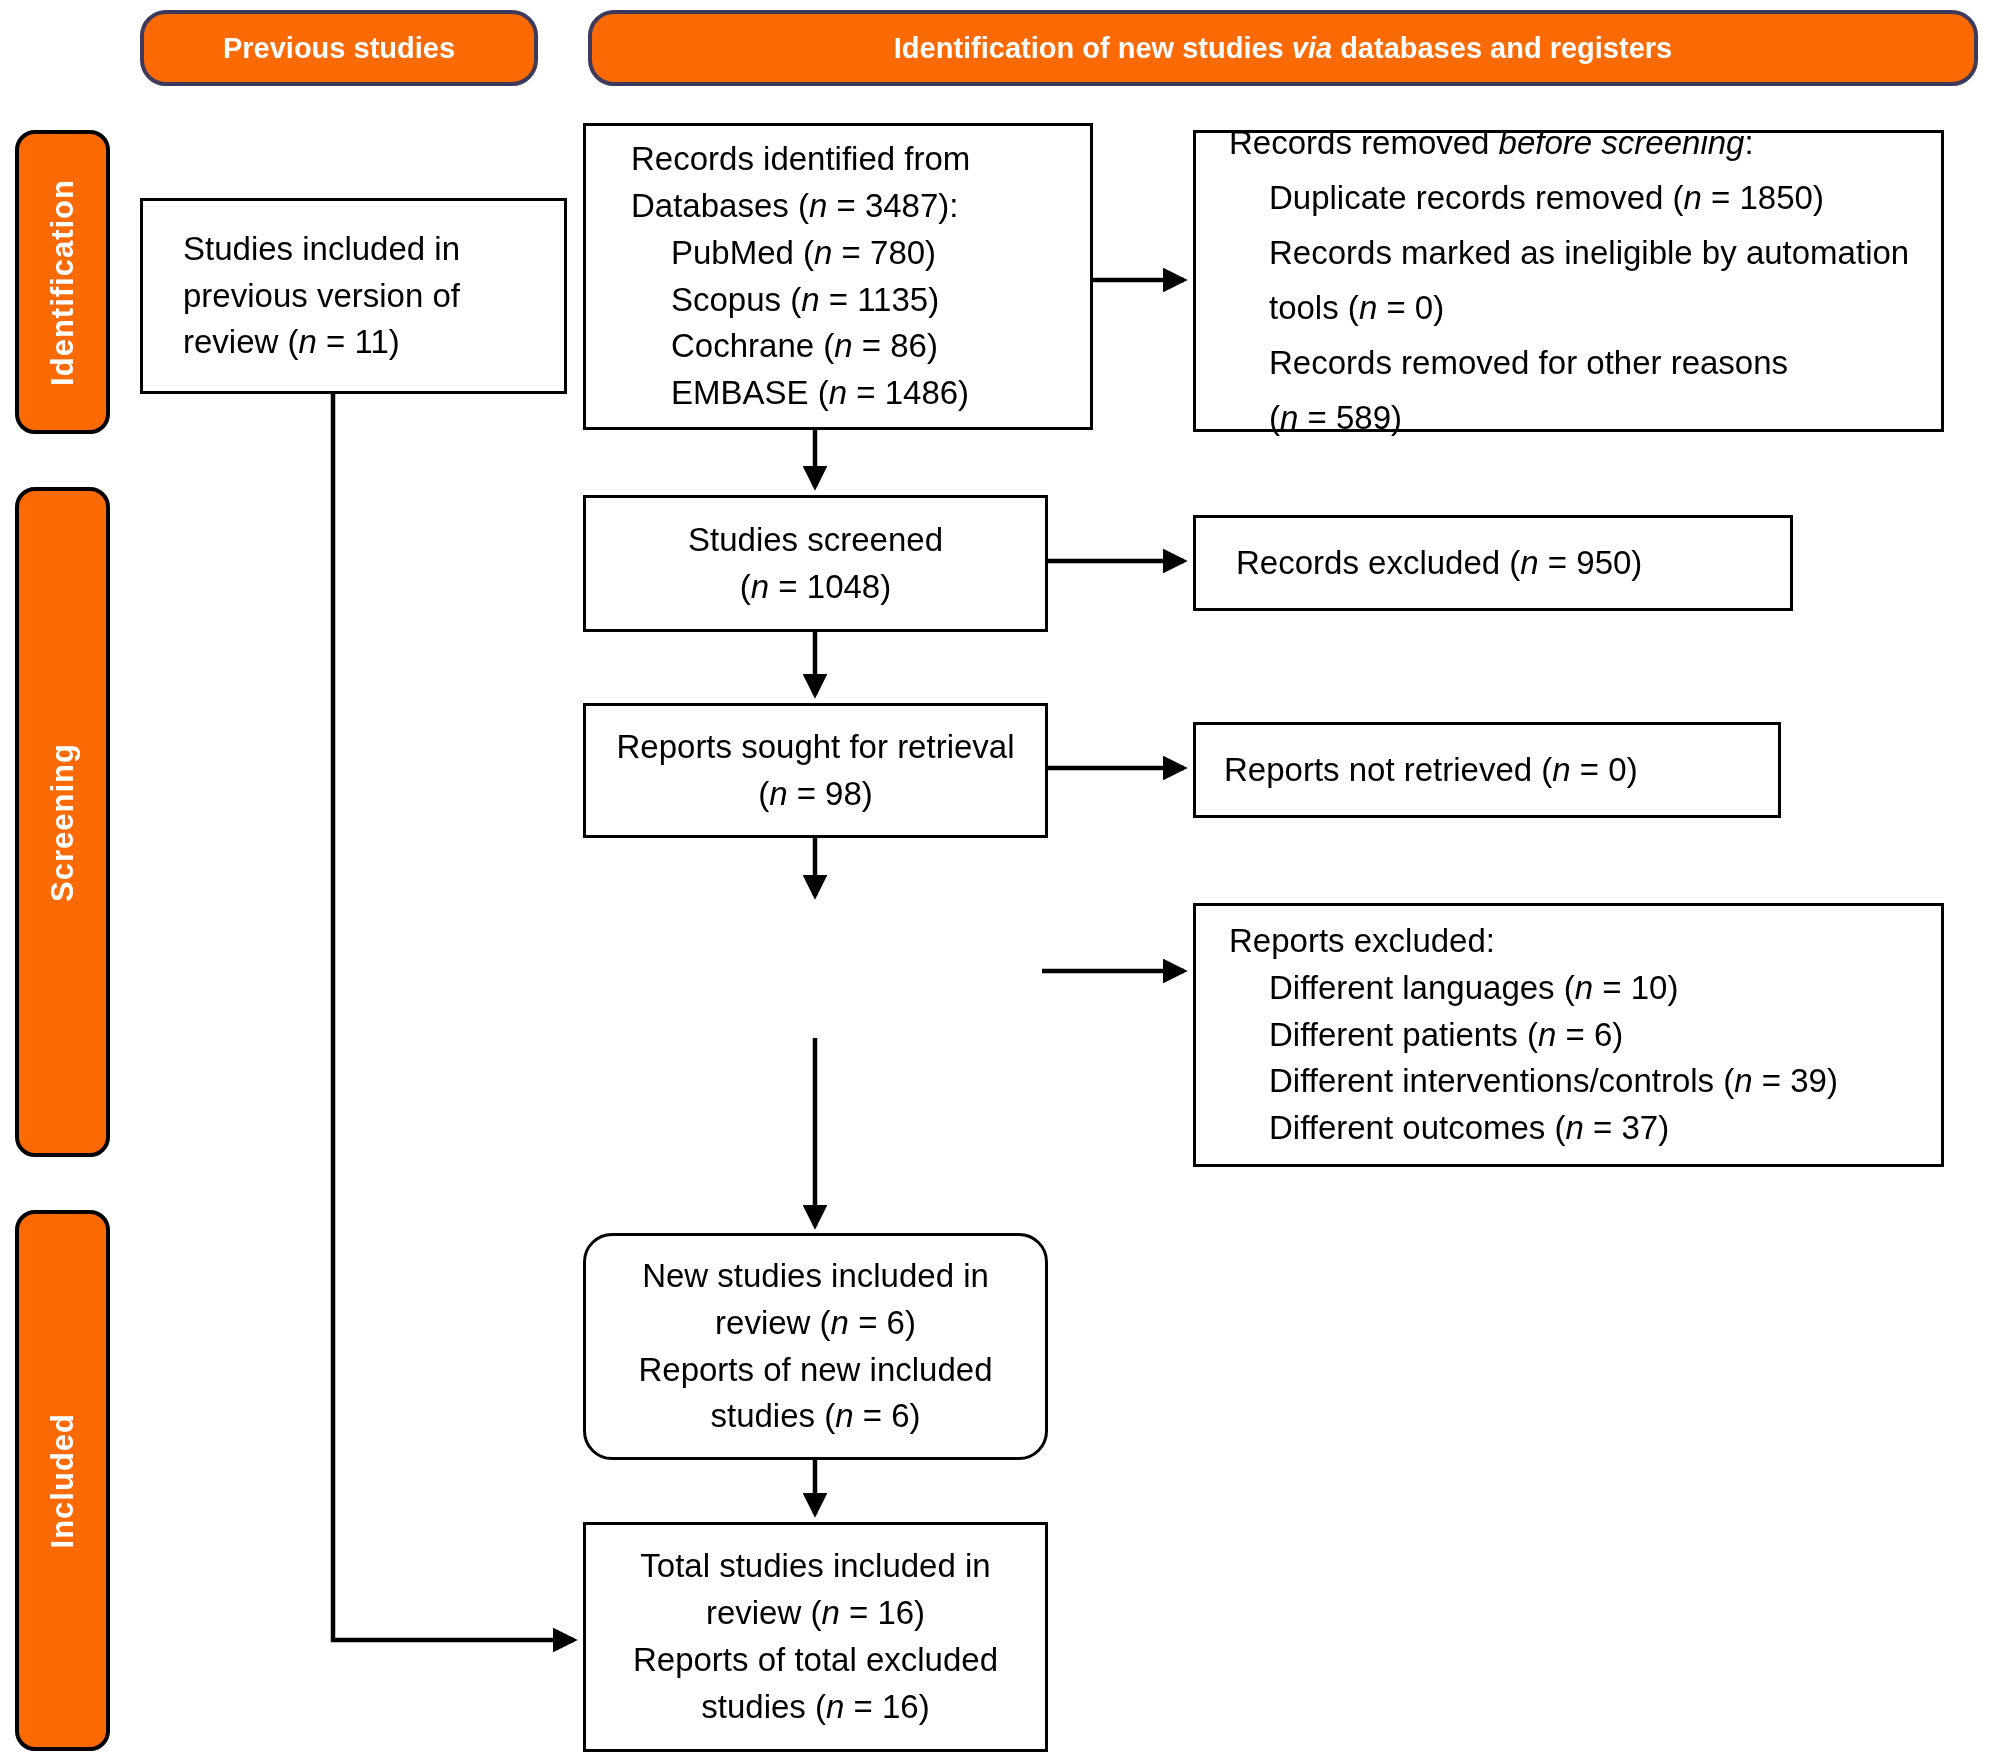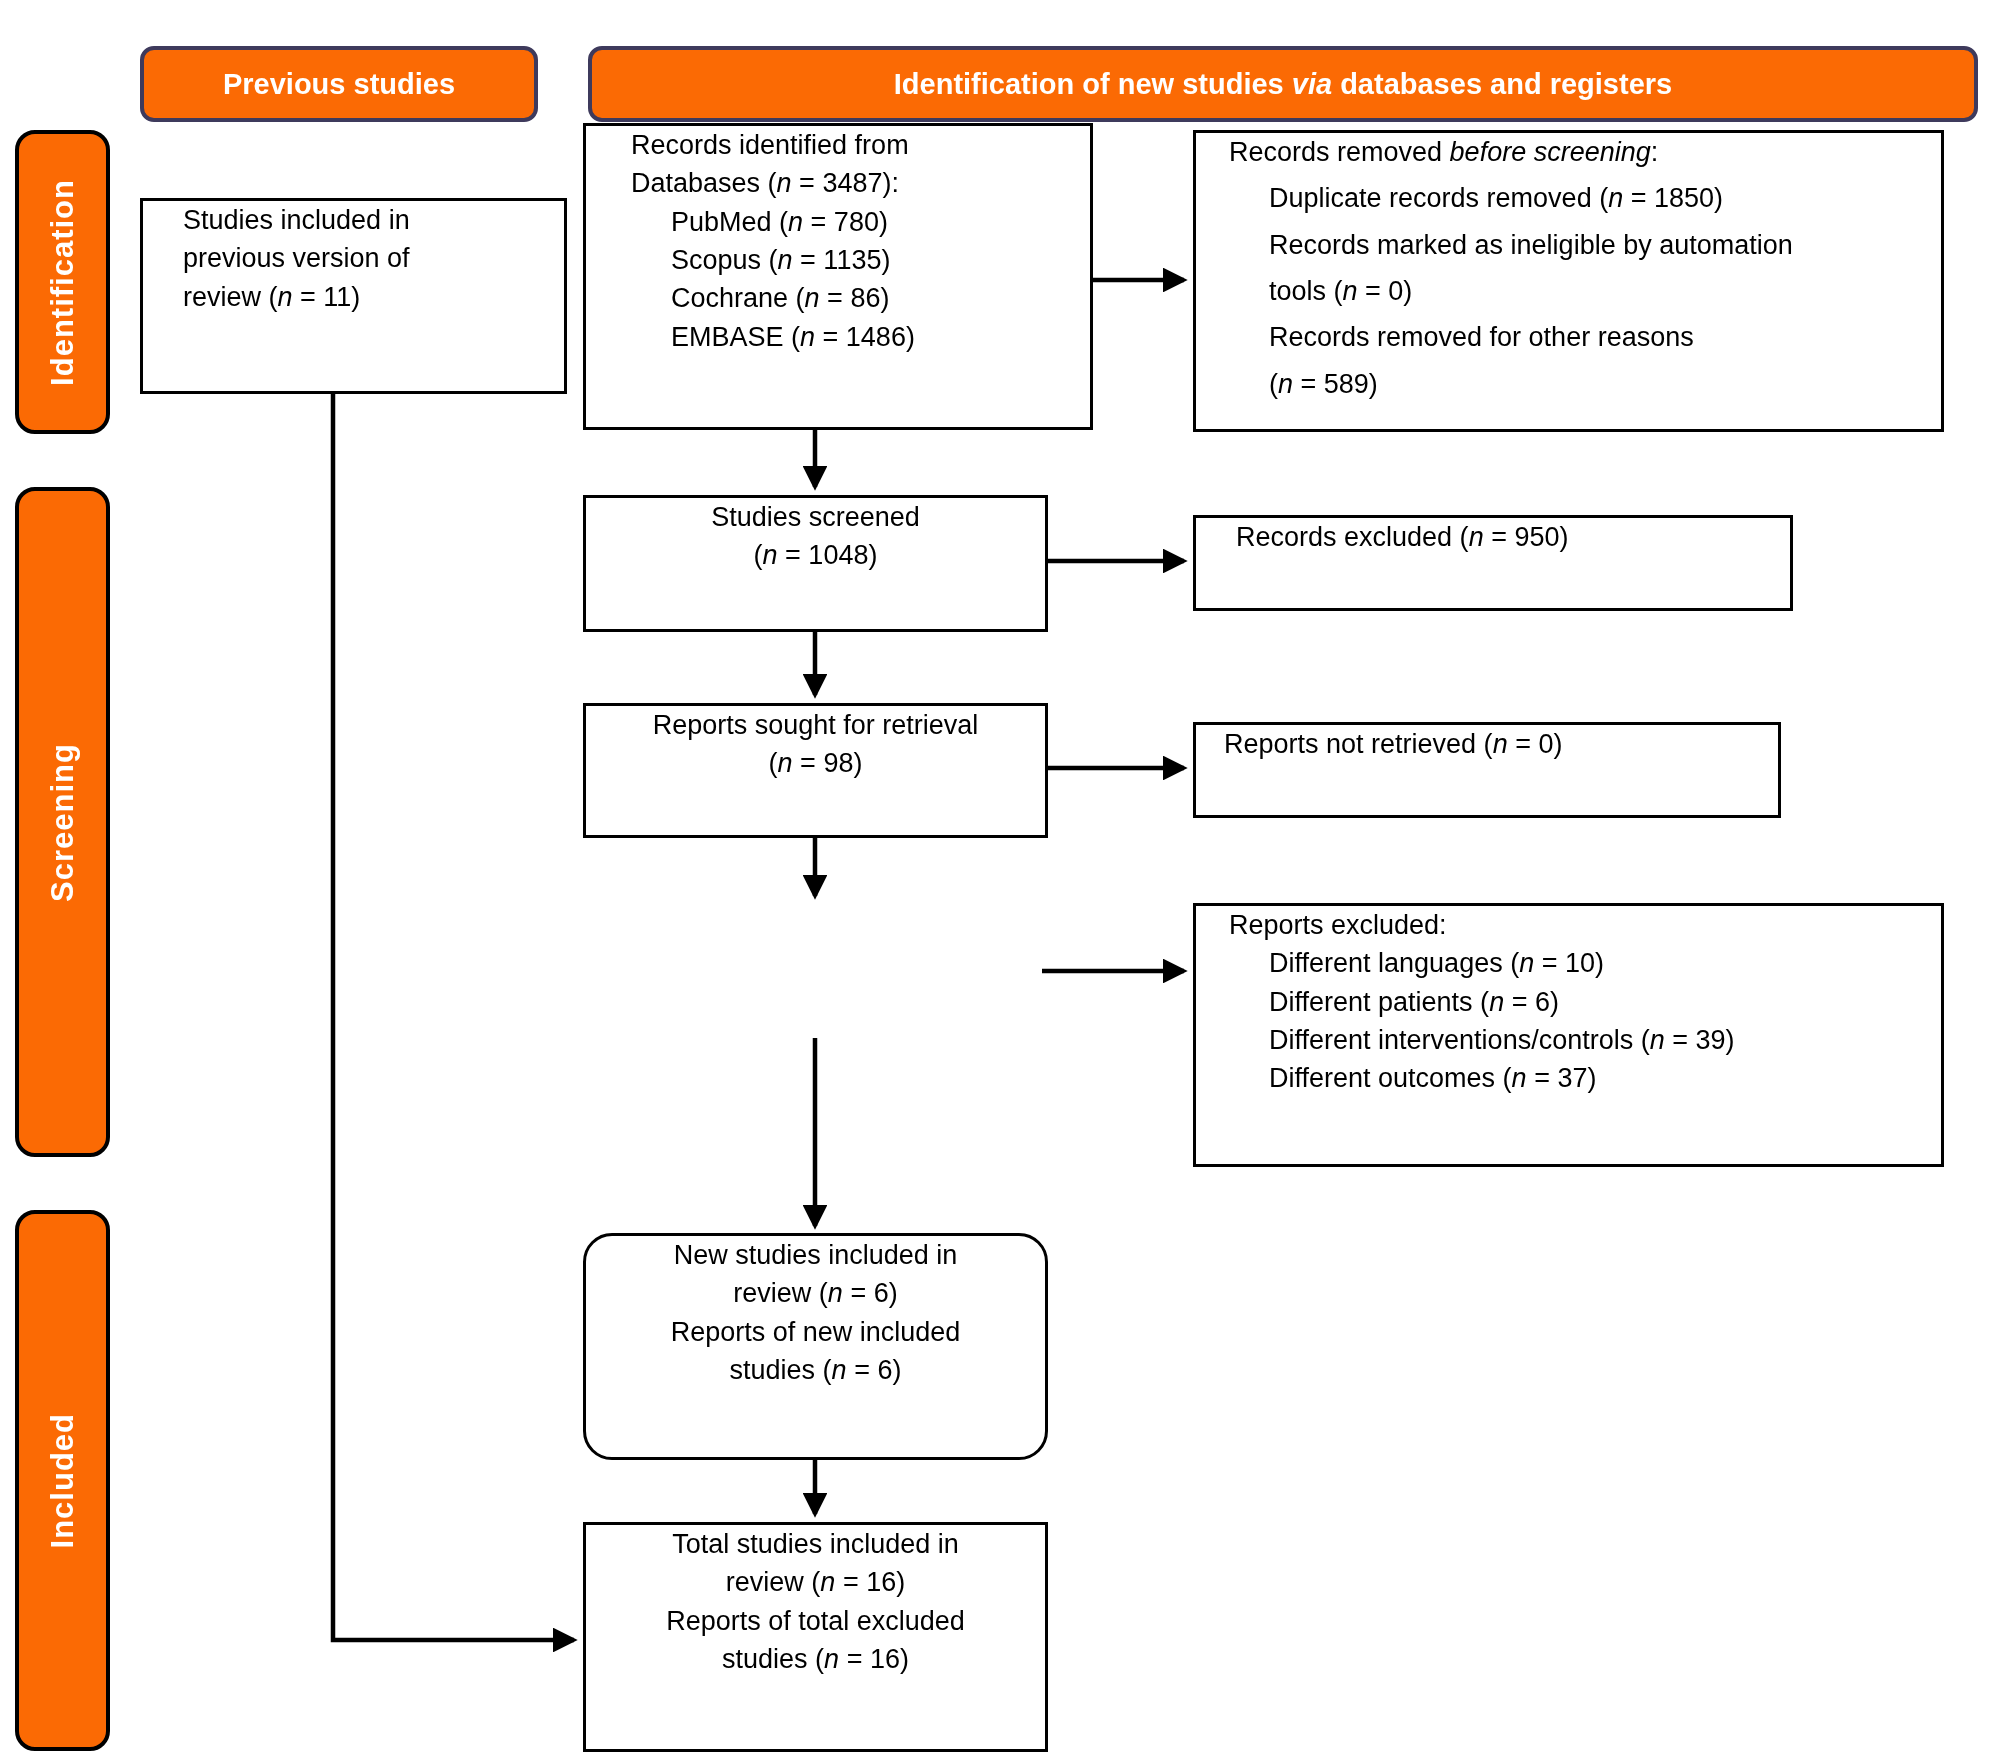--- a/index.html
+++ b/index.html
@@ -12,34 +12,34 @@
   .canvas{
     position:relative;width:1993px;height:1760px;background:var(--paper);
     font-family:"Liberation Sans","DejaVu Sans",sans-serif;color:var(--ink);
     overflow:hidden;
   }
   svg.arrows{position:absolute;left:0;top:0;width:1993px;height:1760px;pointer-events:none;}
   svg.arrows line, svg.arrows polyline{stroke:var(--ink);stroke-width:4.5;fill:none;}
 
   .hdr{
     position:absolute;background:var(--orange);border:4px solid var(--hdr-border);
-    border-radius:14px;display:flex;align-items:center;justify-content:center;
-    color:#fff;font-weight:bold;font-size:29px;text-align:center;margin-top:36px;
+    border-radius:26px;display:flex;align-items:center;justify-content:center;
+    color:#fff;font-weight:bold;font-size:29px;text-align:center;
   }
   .side{
     position:absolute;background:var(--orange);border:4px solid var(--ink);
     border-radius:20px;display:flex;align-items:center;justify-content:center;
     color:#fff;font-weight:bold;font-size:31px;
   }
   .side span{writing-mode:vertical-rl;transform:rotate(180deg);letter-spacing:1px;}
 
   .box{
     position:absolute;background:var(--paper);border:3px solid var(--ink);
-    display:flex;flex-direction:column;
-    font-size:27px;line-height:1.42;color:var(--ink);
+    display:flex;flex-direction:column;justify-content:center;
+    font-size:33px;line-height:1.42;color:var(--ink);
   }
   .box.center{text-align:center;}
   .box.leftpad{text-align:left;}
   .line{white-space:nowrap;}
   .box.leftpad .line.ind1{padding-left:40px;}
 
   
   #hdr-prev        {left:140px; top:10px;  width:390px;  height:68px;}
   #hdr-main        {left:588px; top:10px;  width:1382px; height:68px;}
   #side-ident      {left:15px;  top:130px; width:87px;  height:296px;}

